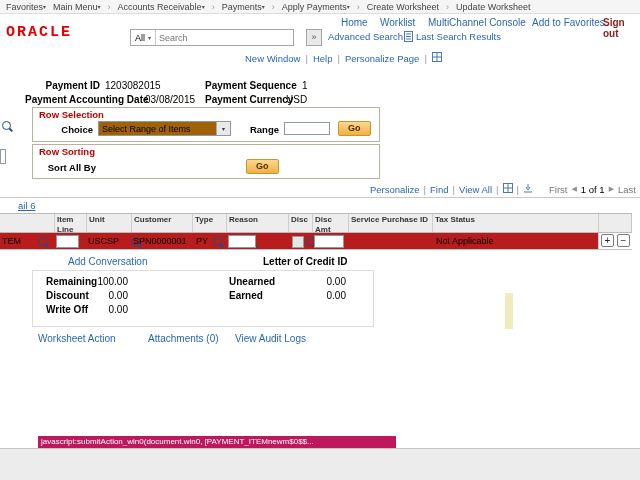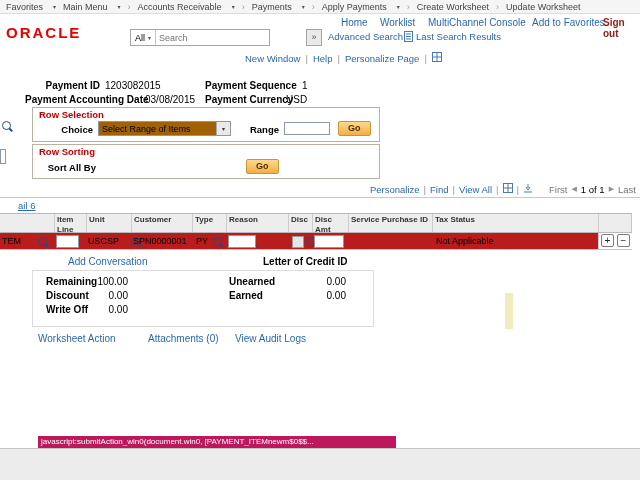--- a/index.html
+++ b/index.html
@@ -6,25 +6,25 @@
   .screen{position:relative;width:640px;height:480px;background:#fff;overflow:hidden;
           font-family:"Liberation Sans",sans-serif;font-size:10px;color:#000;}
   .abs{position:absolute;}
   .lk{color:#2b67b0;cursor:pointer;text-decoration:none;}
   .b{font-weight:bold;}
   .sep{color:#999;}
   .redtitle{color:#c00000;font-weight:bold;font-size:9.5px;}
   .crumbbar{position:absolute;left:0;top:0;width:640px;height:14px;background:#f5f5f5;
             border-bottom:1px solid #ddd;display:flex;align-items:center;gap:7px;
             padding-left:6px;box-sizing:border-box;font-size:9px;color:#444;}
-  .crumb{display:inline-flex;align-items:center;gap:10px;cursor:pointer;text-align:center;}
+  .crumb{display:inline-flex;align-items:center;gap:0;cursor:pointer;text-align:center;}
   .caret{font-size:6px;color:#555;}
   .logo{position:absolute;left:6px;top:24px;font-size:15px;font-weight:bold;color:#e60000;
-        letter-spacing:2px;}
-  .searchbox{position:absolute;left:130px;top:29px;width:140px;height:17px;background:#fff;
+        letter-spacing:2px;font-family:Liberation Mono, monospace;}
+  .searchbox{position:absolute;left:130px;top:29px;width:164px;height:17px;background:#fff;
              border:1px solid #a5a5a5;display:flex;align-items:center;box-sizing:border-box;}
   .scope{display:flex;align-items:center;gap:3px;padding:0 4px;height:100%;border-right:1px solid #c9c9c9;font-size:9px;}
   .searchinput{border:none;outline:none;flex:1;font-size:9px;height:13px;min-width:0;
                font-family:"Liberation Sans",sans-serif;padding:0 3px;}
   .dblarrow{position:absolute;left:306px;top:29px;width:16px;height:17px;background:#e9e9e9;
             border:1px solid #a5a5a5;box-sizing:border-box;font-size:9px;color:#555;
             text-align:center;line-height:15px;cursor:pointer;}
   .gbox{position:absolute;border:1px solid #b9b2a0;background:#fff;}
   .sel{position:absolute;height:15px;border:1px solid #8a98a8;background:#a16207;font-size:9px;
        display:flex;align-items:center;justify-content:space-between;padding-left:3px;

